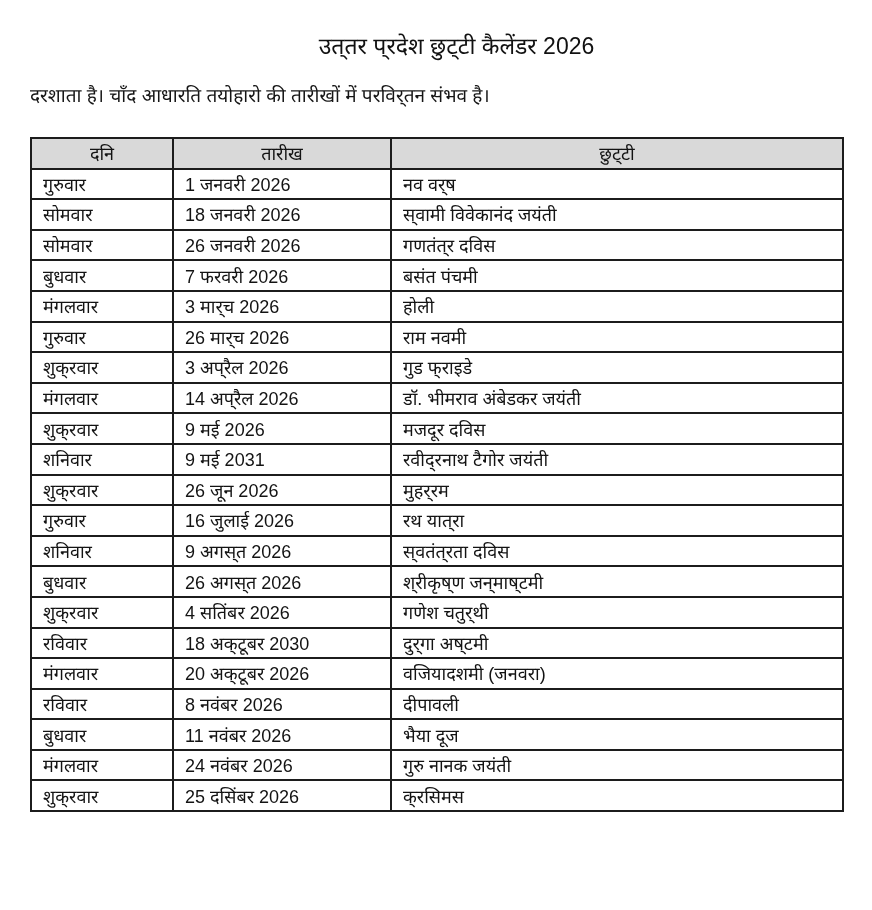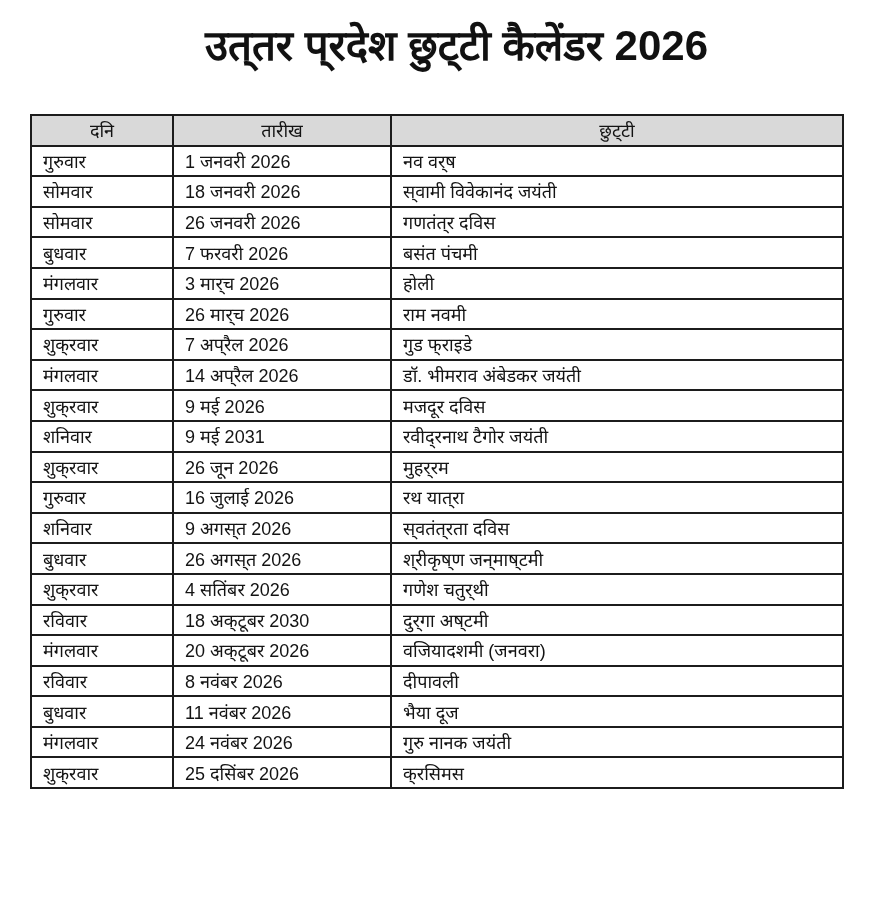--- a/index.html
+++ b/index.html
@@ -8,34 +8,34 @@
     width: 872px; height: 910px;
     background: #ffffff;
     color: #131313;
     font-family: "Liberation Sans", sans-serif;
     overflow: hidden;
   }
   .page { width: 872px; height: 910px; }
   .title {
     margin: 24px 0 0 0;
     text-align: center;
-    font-size: 42px;
-    font-weight: 700;
+    font-size: 23px;
+    font-weight: 400;
     color: #111111;
     line-height: 44px;
     padding-left: 41px;
   }
   .intro {
     margin: 16px 30px 0 30px;
     font-size: 19px;
     line-height: 24px;
     color: #151515;
   }
   table.holiday-table {
-    margin: 46px 0 0 30px;
+    margin: 29px 0 0 30px;
     width: 812px;
     border-collapse: collapse;
     table-layout: fixed;
     border-radius: 16px;
   }
   .col-day { width: 142px; }
   .col-date { width: 218px; }
   .col-holiday { width: 452px; }
   th, td {
     border: 2px solid #1c1c1c;
@@ -58,20 +58,21 @@
   }
 </style>
 </head>
 <body>
 
 <div class="page">
 
   <h1 class="title">उत्‌तर प्‌रदेश छुट्‌टी कैलेंडर 2026</h1>
 
   <div class="intro">
+    <div>दरशाता है। चाँद आधारति तयोहारो की तारीखों में परविर्‌तन संभव है।</div>
   </div>
 
   <table class="holiday-table">
     <colgroup>
       <col class="col-day">
       <col class="col-date">
       <col class="col-holiday">
     </colgroup>
     <thead>
       <tr>
@@ -106,21 +107,21 @@
           <td>3 मार्‌च 2026</td>
           <td>होली</td>
         </tr>
         <tr>
           <td>गुरुवार</td>
           <td>26 मार्‌च 2026</td>
           <td>राम नवमी</td>
         </tr>
         <tr>
           <td>शुक्‌रवार</td>
-          <td>7 अप्‌रैल 2026</td>
+          <td>3 अप्‌रैल 2026</td>
           <td>गुड फ्‌राइडे</td>
         </tr>
         <tr>
           <td>मंगलवार</td>
           <td>14 अप्‌रैल 2026</td>
           <td>डॉ. भीमराव अंबेडकर जयंती</td>
         </tr>
         <tr>
           <td>शुक्‌रवार</td>
           <td>9 मई 2026</td>

